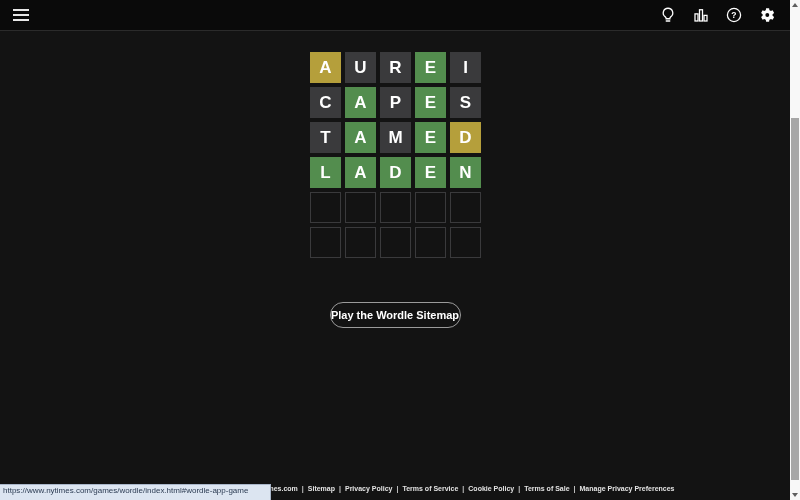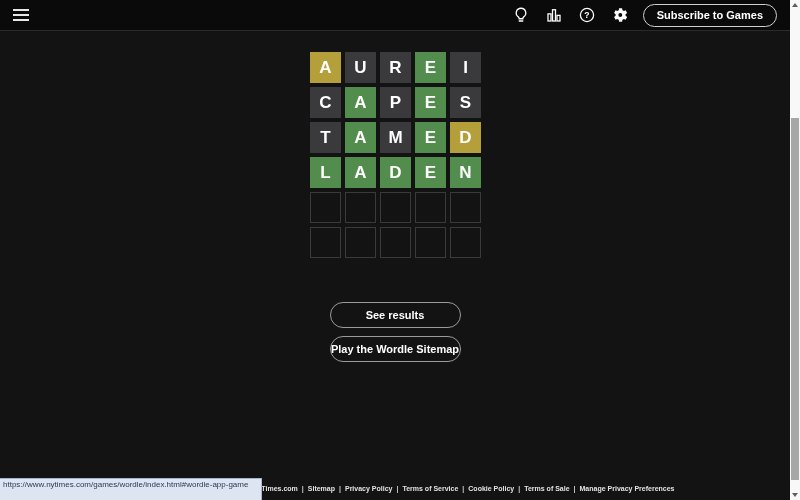--- a/index.html
+++ b/index.html
@@ -81,21 +81,21 @@
     white-space:nowrap;
   }
   .footer span.sep { margin:0 4px; color:#cfcfcf; font-weight:700; }
   .footer span.sep::before { content:"|"; }
   .footer a, .footer .f-item { color:#e3e3e3; text-decoration:none; cursor:pointer; }
   .footer .f-static { cursor:default; }
 
   
   .status-bubble {
     position:absolute; left:0; bottom:0;
-    height:22px; line-height:11px; padding:0 13px 0 3px;
+    height:16px; line-height:11px; padding:0 22px 0 3px;
     background:#dce5f1; color:#2b3b52;
     border:1px solid #a9b6c9; border-left:none; border-bottom:none;
     font-size:8px; white-space:nowrap;
   }
 
   
   .scrollbar {
     position:absolute; right:0; top:0;
     width:10px; height:500px; background:#f8f8f8;
   }
@@ -148,21 +148,20 @@
         <circle cx="12" cy="12" r="8.8" fill="none" stroke="#fff" stroke-width="1.7"></circle>
         <text x="12" y="16.2" text-anchor="middle" font-size="11.5" font-weight="bold" fill="#fff" font-family="Liberation Sans, sans-serif">?</text>
       </svg>
     </button>
     <button class="icon-btn">
       <svg viewBox="0 0 24 24">
         <path fill="#fff" d="M19.4 13.1a7.5 7.5 0 0 0 0-2.2l2.1-1.6-2-3.5-2.4 1a7.4 7.4 0 0 0-1.9-1.1L14.8 3h-4l-.4 2.7c-.7.3-1.3.6-1.9 1.1l-2.4-1-2 3.5 2.1 1.6a7.5 7.5 0 0 0 0 2.2l-2.1 1.6 2 3.5 2.4-1c.6.5 1.2.8 1.9 1.1l.4 2.7h4l.4-2.7c.7-.3 1.3-.6 1.9-1.1l2.4 1 2-3.5-2.1-1.6z"></path>
         <circle cx="12.4" cy="12" r="2.6" fill="#0a0a0a"></circle>
       </svg>
     </button>
-    <button class="subscribe-btn">Subscribe to Games</button>
   </div>
 </div>
 
 <div class="board">
   <div class="tile" data-state="present">A</div>
   <div class="tile" data-state="absent">U</div>
   <div class="tile" data-state="absent">R</div>
   <div class="tile" data-state="correct">E</div>
   <div class="tile" data-state="absent">I</div>
 
@@ -191,21 +190,20 @@
   <div class="tile" data-state="empty"></div>
 
   <div class="tile" data-state="empty"></div>
   <div class="tile" data-state="empty"></div>
   <div class="tile" data-state="empty"></div>
   <div class="tile" data-state="empty"></div>
   <div class="tile" data-state="empty"></div>
 </div>
 
 <div class="actions">
-  <button class="pill-btn">See results</button>
   <button class="pill-btn">Play the Wordle Sitemap</button>
 </div>
 
 <div class="footer">
   <span class="f-item f-static">© 2026 The New York Times Company</span><span class="sep"></span><span class="f-item">NYTimes.com</span><span class="sep"></span><span class="f-item">Sitemap</span><span class="sep"></span><span class="f-item">Privacy Policy</span><span class="sep"></span><span class="f-item">Terms of Service</span><span class="sep"></span><span class="f-item">Cookie Policy</span><span class="sep"></span><span class="f-item">Terms of Sale</span><span class="sep"></span><span class="f-item">Manage Privacy Preferences</span>
 </div>
 
 <div class="status-bubble">https://www.nytimes.com/games/wordle/index.html#wordle-app-game</div>
 
 <div class="scrollbar">

